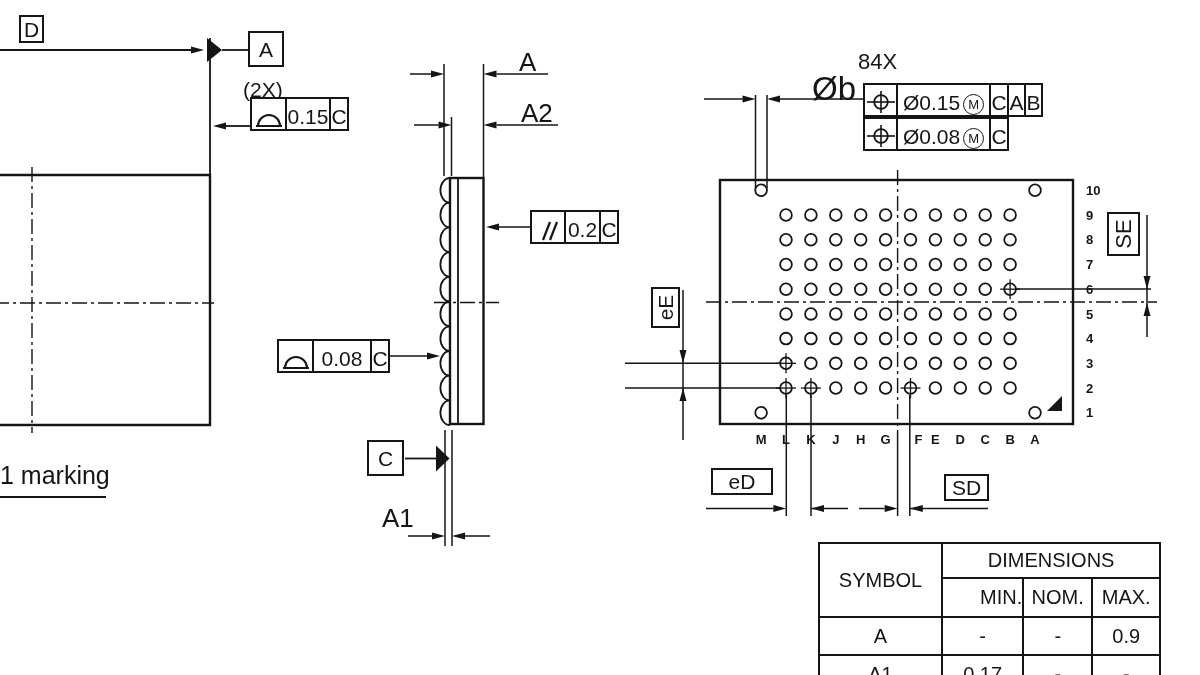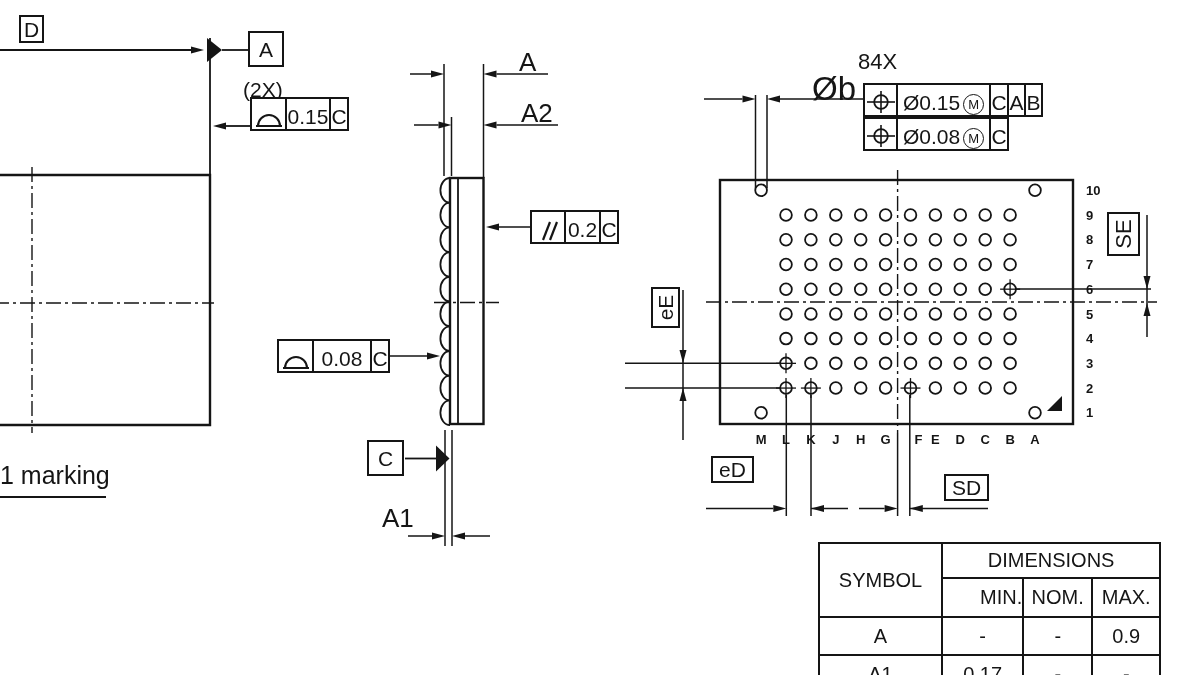--- a/index.html
+++ b/index.html
@@ -347,21 +347,21 @@
     </div>
     <div class="cell" style="width:20px;">C</div>
   </div>
 
   <div class="lbl box rot" style="left:1107px;top:212px;width:33px;height:44px;font-size:22px;">
     <span>SE</span>
   </div>
   <div class="lbl box rot" style="left:651px;top:287px;width:29px;height:41px;font-size:21px;">
     <span>eE</span>
   </div>
-  <div class="lbl box" style="left:711px;top:456px;width:43px;height:27px;font-size:21px;">eD</div>
+  <div class="lbl box" style="left:711px;top:468px;width:62px;height:27px;font-size:21px;">eD</div>
   <div class="lbl box" style="left:944px;top:474px;width:45px;height:27px;font-size:21px;">SD</div>
 
   <table class="dim">
     <colgroup>
         <col style="width:123px;">
         <col style="width:68px;">
         <col style="width:69px;">
         <col style="width:68px;">
       </colgroup>
     <tbody>

